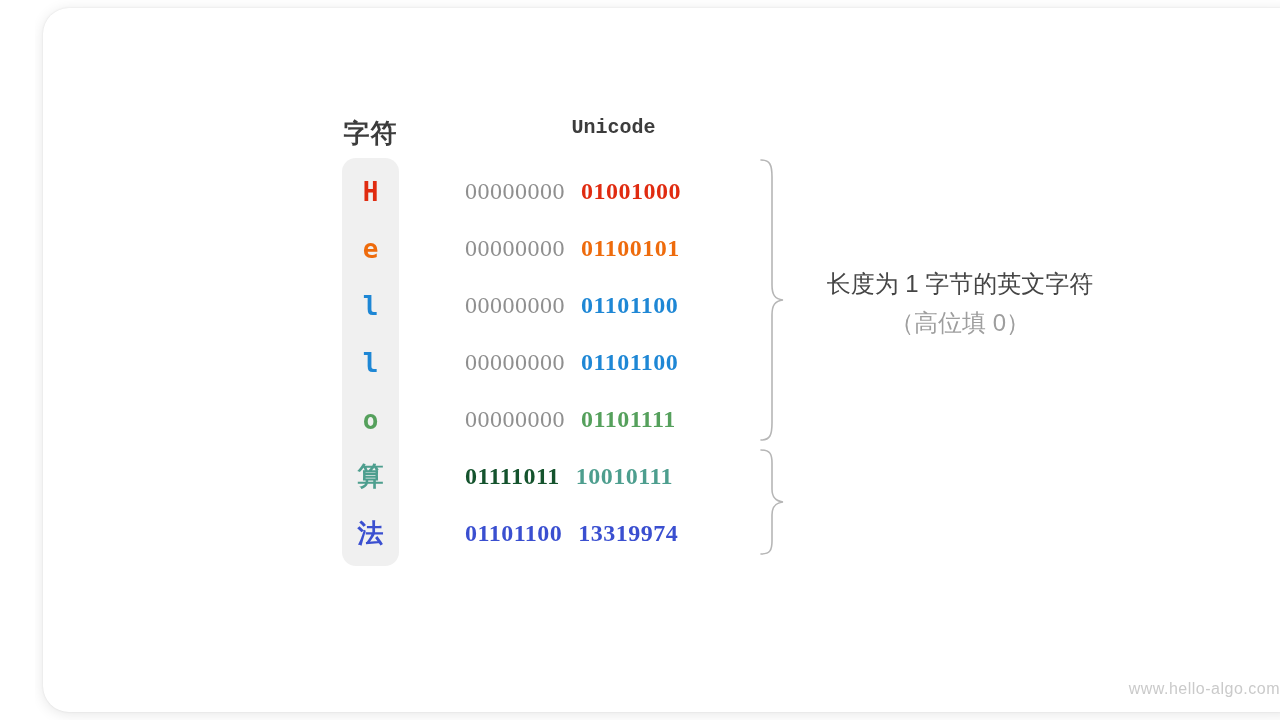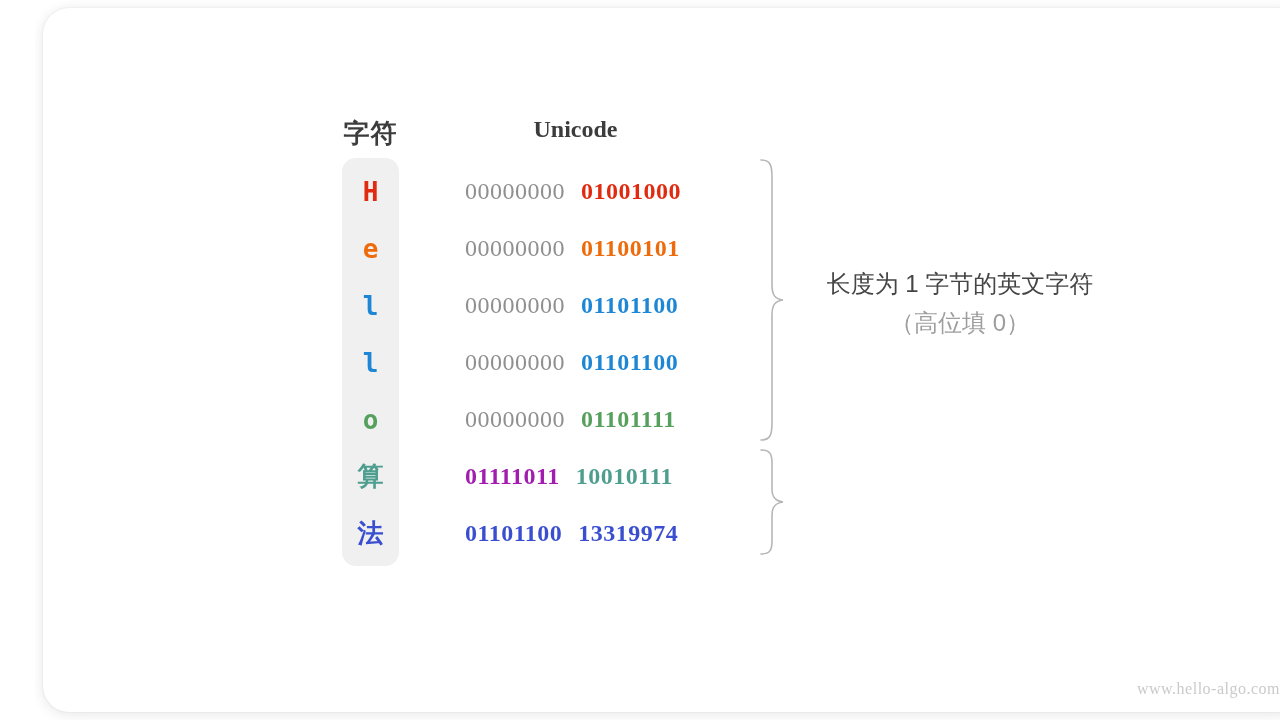--- a/index.html
+++ b/index.html
@@ -32,26 +32,26 @@
   }
   .char-hdr {
     left: 307px;
     top: 116px;
     width: 57px;
     text-align: center;
     font-size: 26px;
     letter-spacing: 1px;
   }
   .uni-hdr {
-    left: 408px;
+    left: 446px;
     top: 116px;
     width: 265px;
     text-align: center;
-    font-size: 24px;
-    font-family: Liberation Serif, serif;
+    font-size: 20px;
+    font-family: Liberation Mono, monospace;
   }
   .char-col-bg {
     position: absolute;
     left: 307px;
     top: 158px;
     width: 57px;
     height: 408px;
     background: #f0f0f0;
     border-radius: 14px;
   }
@@ -121,21 +121,21 @@
   .ann1 { top: 264px; }
   .ann2 { top: 483px; }
   .ann-sub {
     color: #9e9e9e;
     font-weight: normal;
   }
   .watermark {
     position: absolute;
     right: 35px;
     bottom: 22px;
-    font-family: Liberation Serif, serif;
+    font-family: Liberation Sans, sans-serif;
     font-size: 16px;
     color: #cacaca;
     letter-spacing: 0.5px;
   }
 </style>
 </head>
 <body>
 
 <div class="stage">
   <div class="card"></div>
@@ -181,21 +181,21 @@
     <div class="char-cell" style="color: rgb(85, 160, 92);">o</div>
     <div class="bin">
       <span class="byte high" style="color: rgb(143, 143, 143);">00000000</span>
       <span class="byte low" style="color: rgb(85, 160, 92);">01101111</span>
     </div>
   </div>
 
   <div class="row r5">
     <div class="char-cell" style="color: rgb(77, 158, 142);">算</div>
     <div class="bin">
-      <span class="byte high colored" style="color: #a21caf;">01111011</span>
+      <span class="byte high colored" style="color: #14532d;">01111011</span>
       <span class="byte low" style="color: rgb(77, 158, 142); text-align: right;">10010111</span>
     </div>
   </div>
 
   <div class="row r6">
     <div class="char-cell" style="color: rgb(58, 79, 208);">法</div>
     <div class="bin">
       <span class="byte high colored" style="color: rgb(58, 79, 208);">01101100</span>
       <span class="byte low" style="color: rgb(58, 79, 208);">13319974</span>
     </div>

